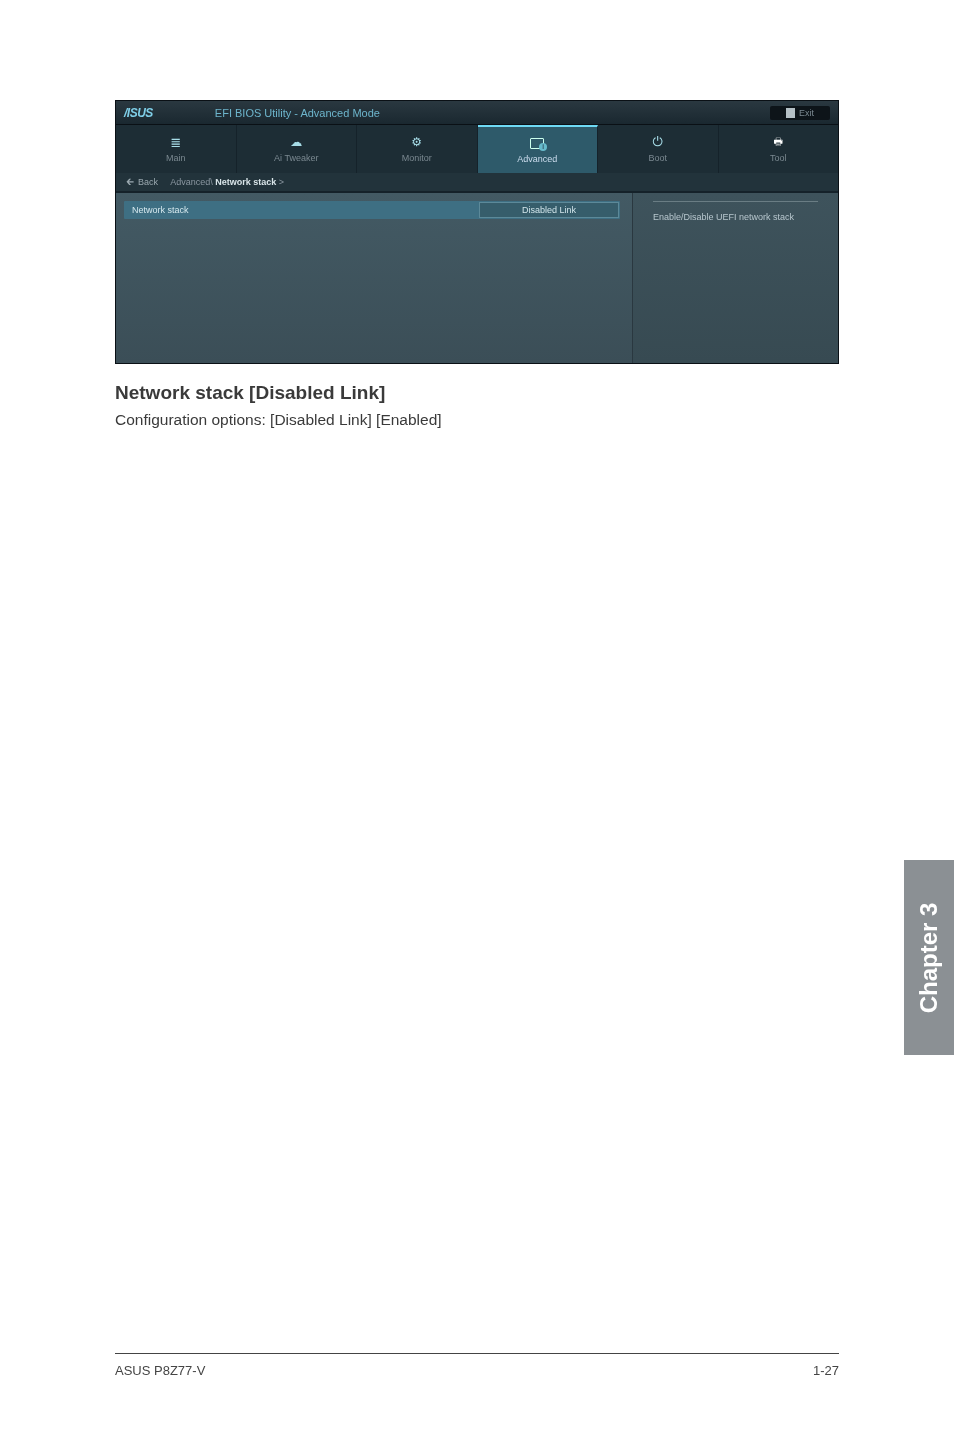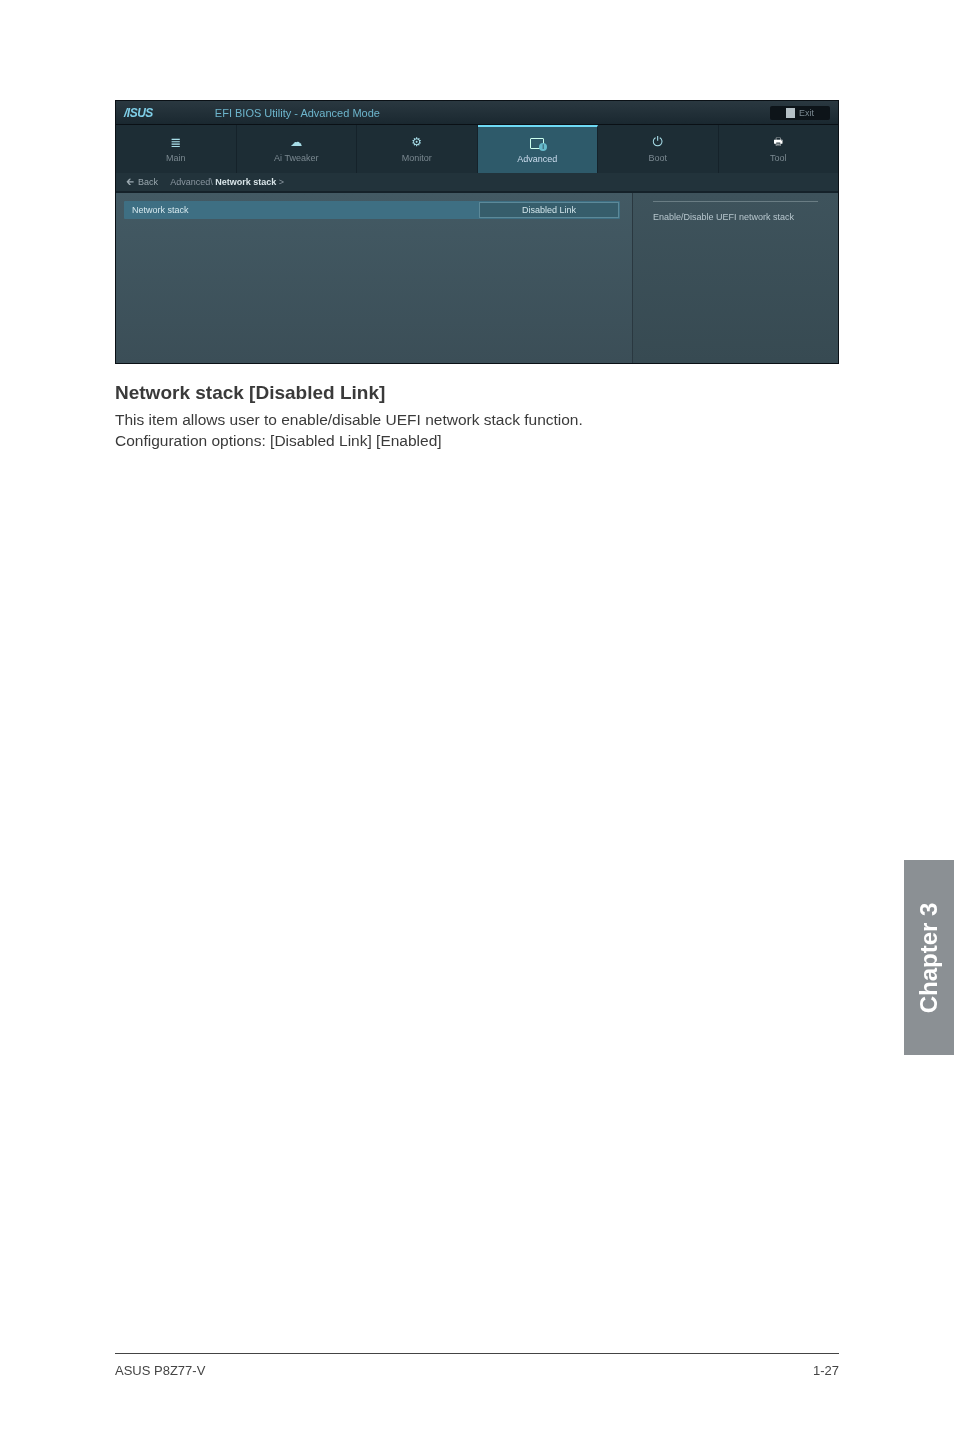--- a/index.html
+++ b/index.html
@@ -252,21 +252,20 @@
         </div>
       </div>
       <div class="bios-side">
         <div class="side-divider"></div>
         <div class="help-text">Enable/Disable UEFI network stack</div>
       </div>
     </div>
   </div>
 
   <h3 class="sub-heading">Network stack [Disabled Link]</h3>
-  <p class="body-text">This item allows user to enable/disable UEFI network stack function.</p>
   <p class="body-text">Configuration options: [Disabled Link] [Enabled]</p>
 </div>
 
 <div class="chapter-tab">
   <span class="chapter-text">Chapter 3</span>
 </div>
 
 <div class="footer">
   <span>ASUS P8Z77-V</span>
   <span>1-27</span>

